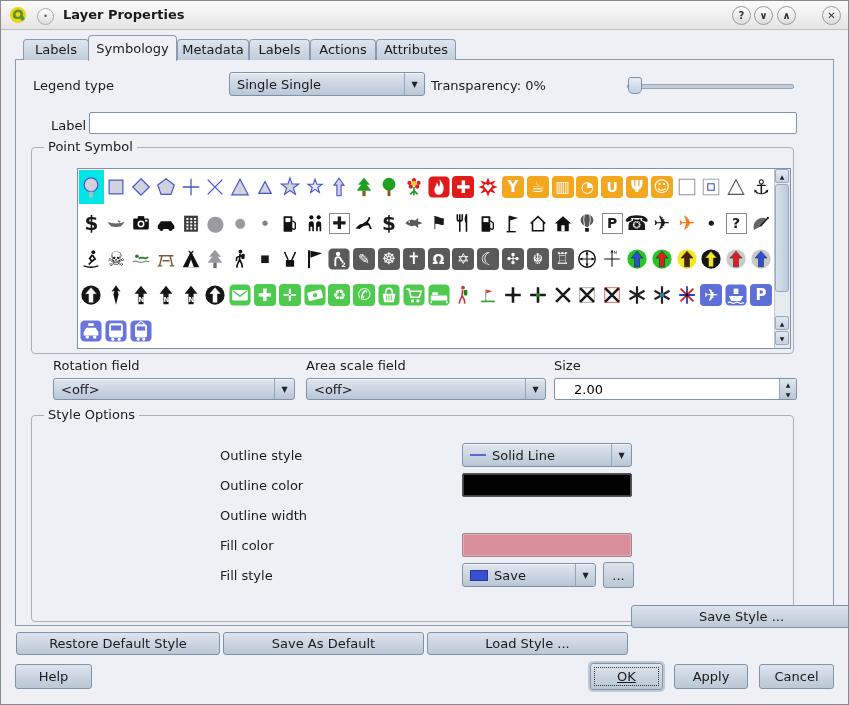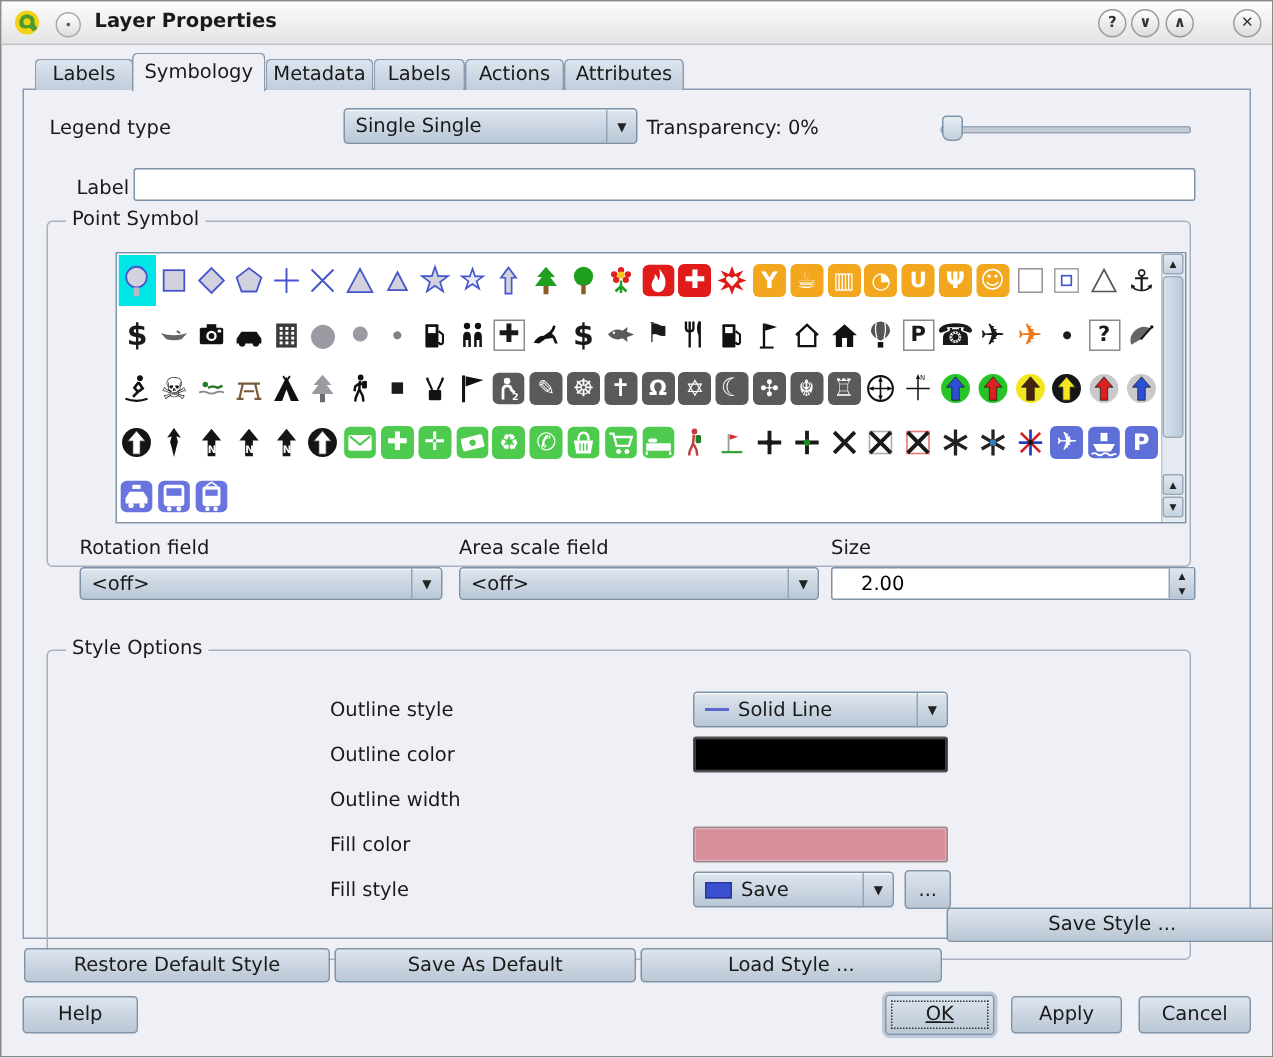--- a/index.html
+++ b/index.html
@@ -115,21 +115,21 @@
   </div>
   <div class="lbl" style="left:430px;top:77px">Transparency: 0%</div>
   <div class="slider" style="left:626px;top:76px;width:167px;height:16px">
     <span class="groove"></span>
     <span class="handle"></span>
   </div>
 
   <div class="lbl" style="left:50px;top:117px">Label</div>
   <input class="tinput" style="left: 88px; top: 111px; width: 708px; height: 22px;" value="">
 
-  <div class="group" style="left:30px;top:146px;width:763px;height:231px">
+  <div class="group" style="left:30px;top:146px;width:763px;height:207px">
     <span class="gtitle">Point Symbol</span>
     <div class="symbox">
       <div class="symrows">
           <div class="symrow">
             <div class="symcell selected">
               <svg viewBox="0 0 24 24" width="22" height="22">
                 <circle cx="12" cy="9.5" r="7.5" fill="#d2d2de" stroke="#4455cc" stroke-width="1.3"></circle>
                 <rect x="10" y="17" width="4" height="6.5" fill="#b8b8c4"></rect>
               </svg>
             </div>
@@ -782,21 +782,21 @@
     <span class="carrow">▼</span>
   </div>
   <div class="spin" style="left:553px;top:377px;width:243px;height:22px">
     <input value="2.00" style="">
     <span class="spinbtns">
       <span>▲</span>
       <span>▼</span>
     </span>
   </div>
 
-  <div class="group" style="left:30px;top:432px;width:763px;height:207px">
+  <div class="group" style="left:30px;top:414px;width:763px;height:207px">
     <span class="gtitle">Style Options</span>
 
     <div class="lbl" style="left:188px;top:32px">Outline style</div>
     <div class="combo" style="left:430px;top:27px;width:170px;height:24px">
       <span class="ctext">
         <span class="swatch-line"></span>
         <span>Solid Line</span>
       </span>
       <span class="carrow">▼</span>
     </div>

